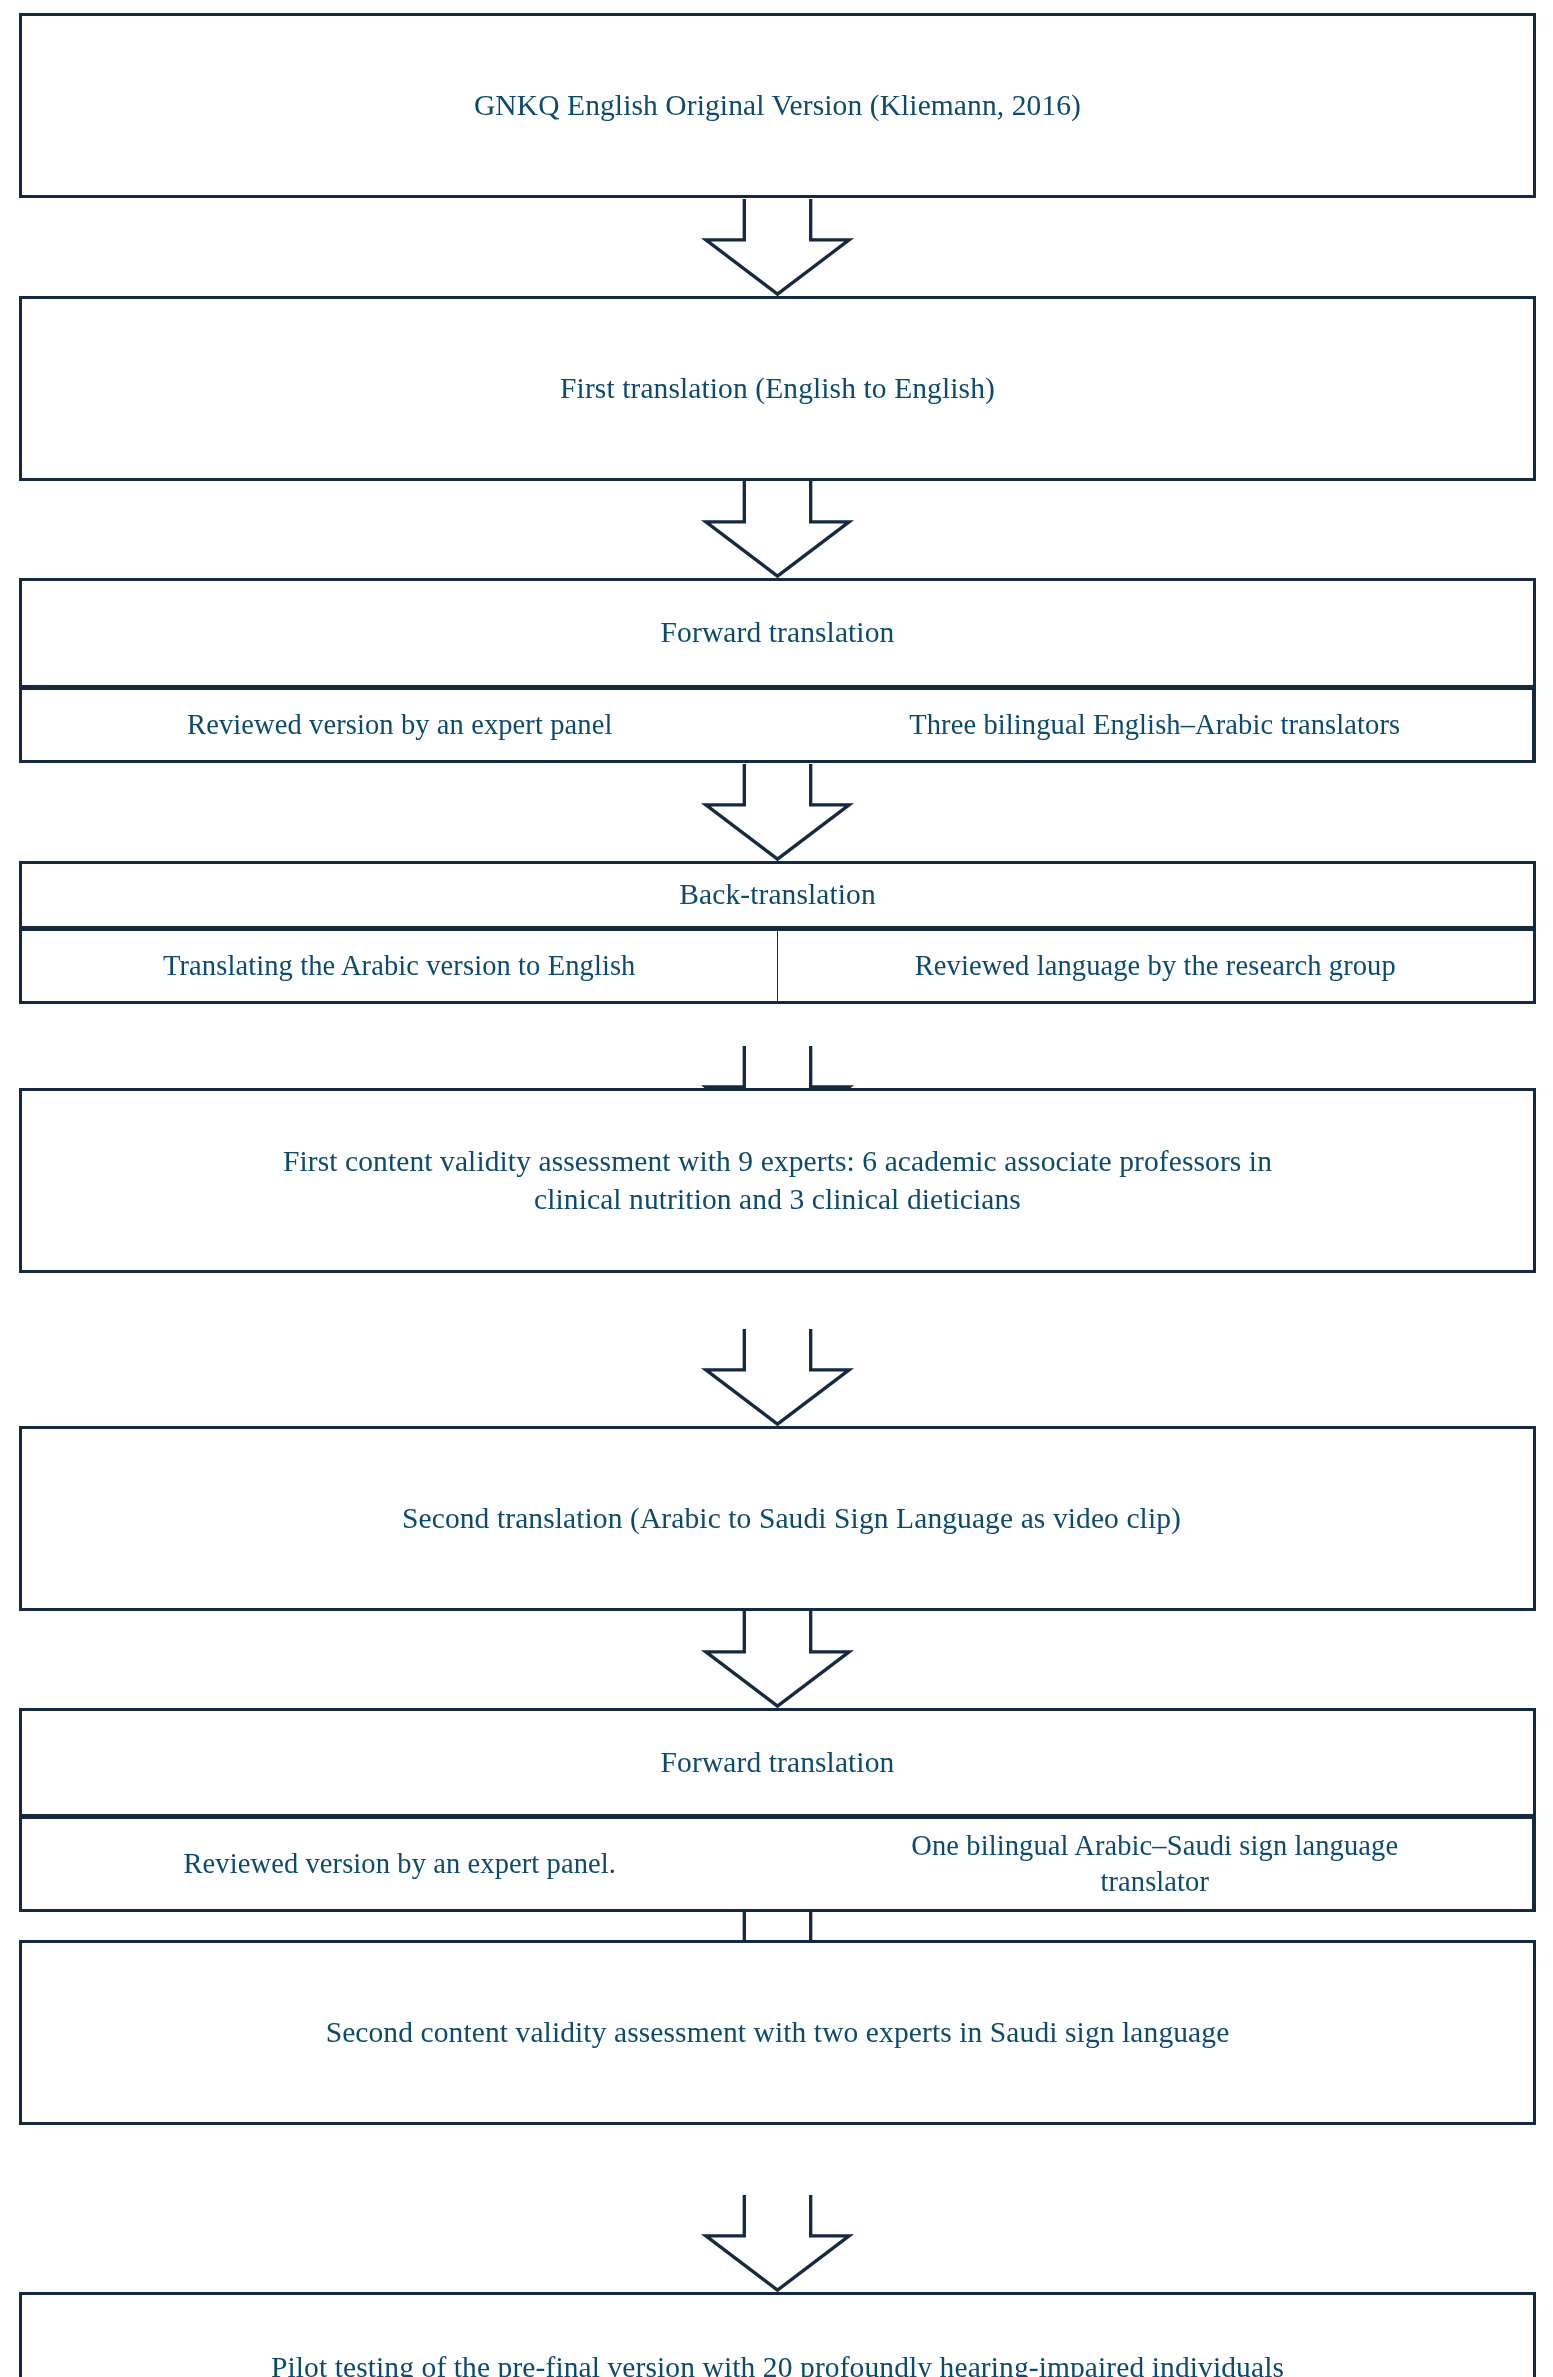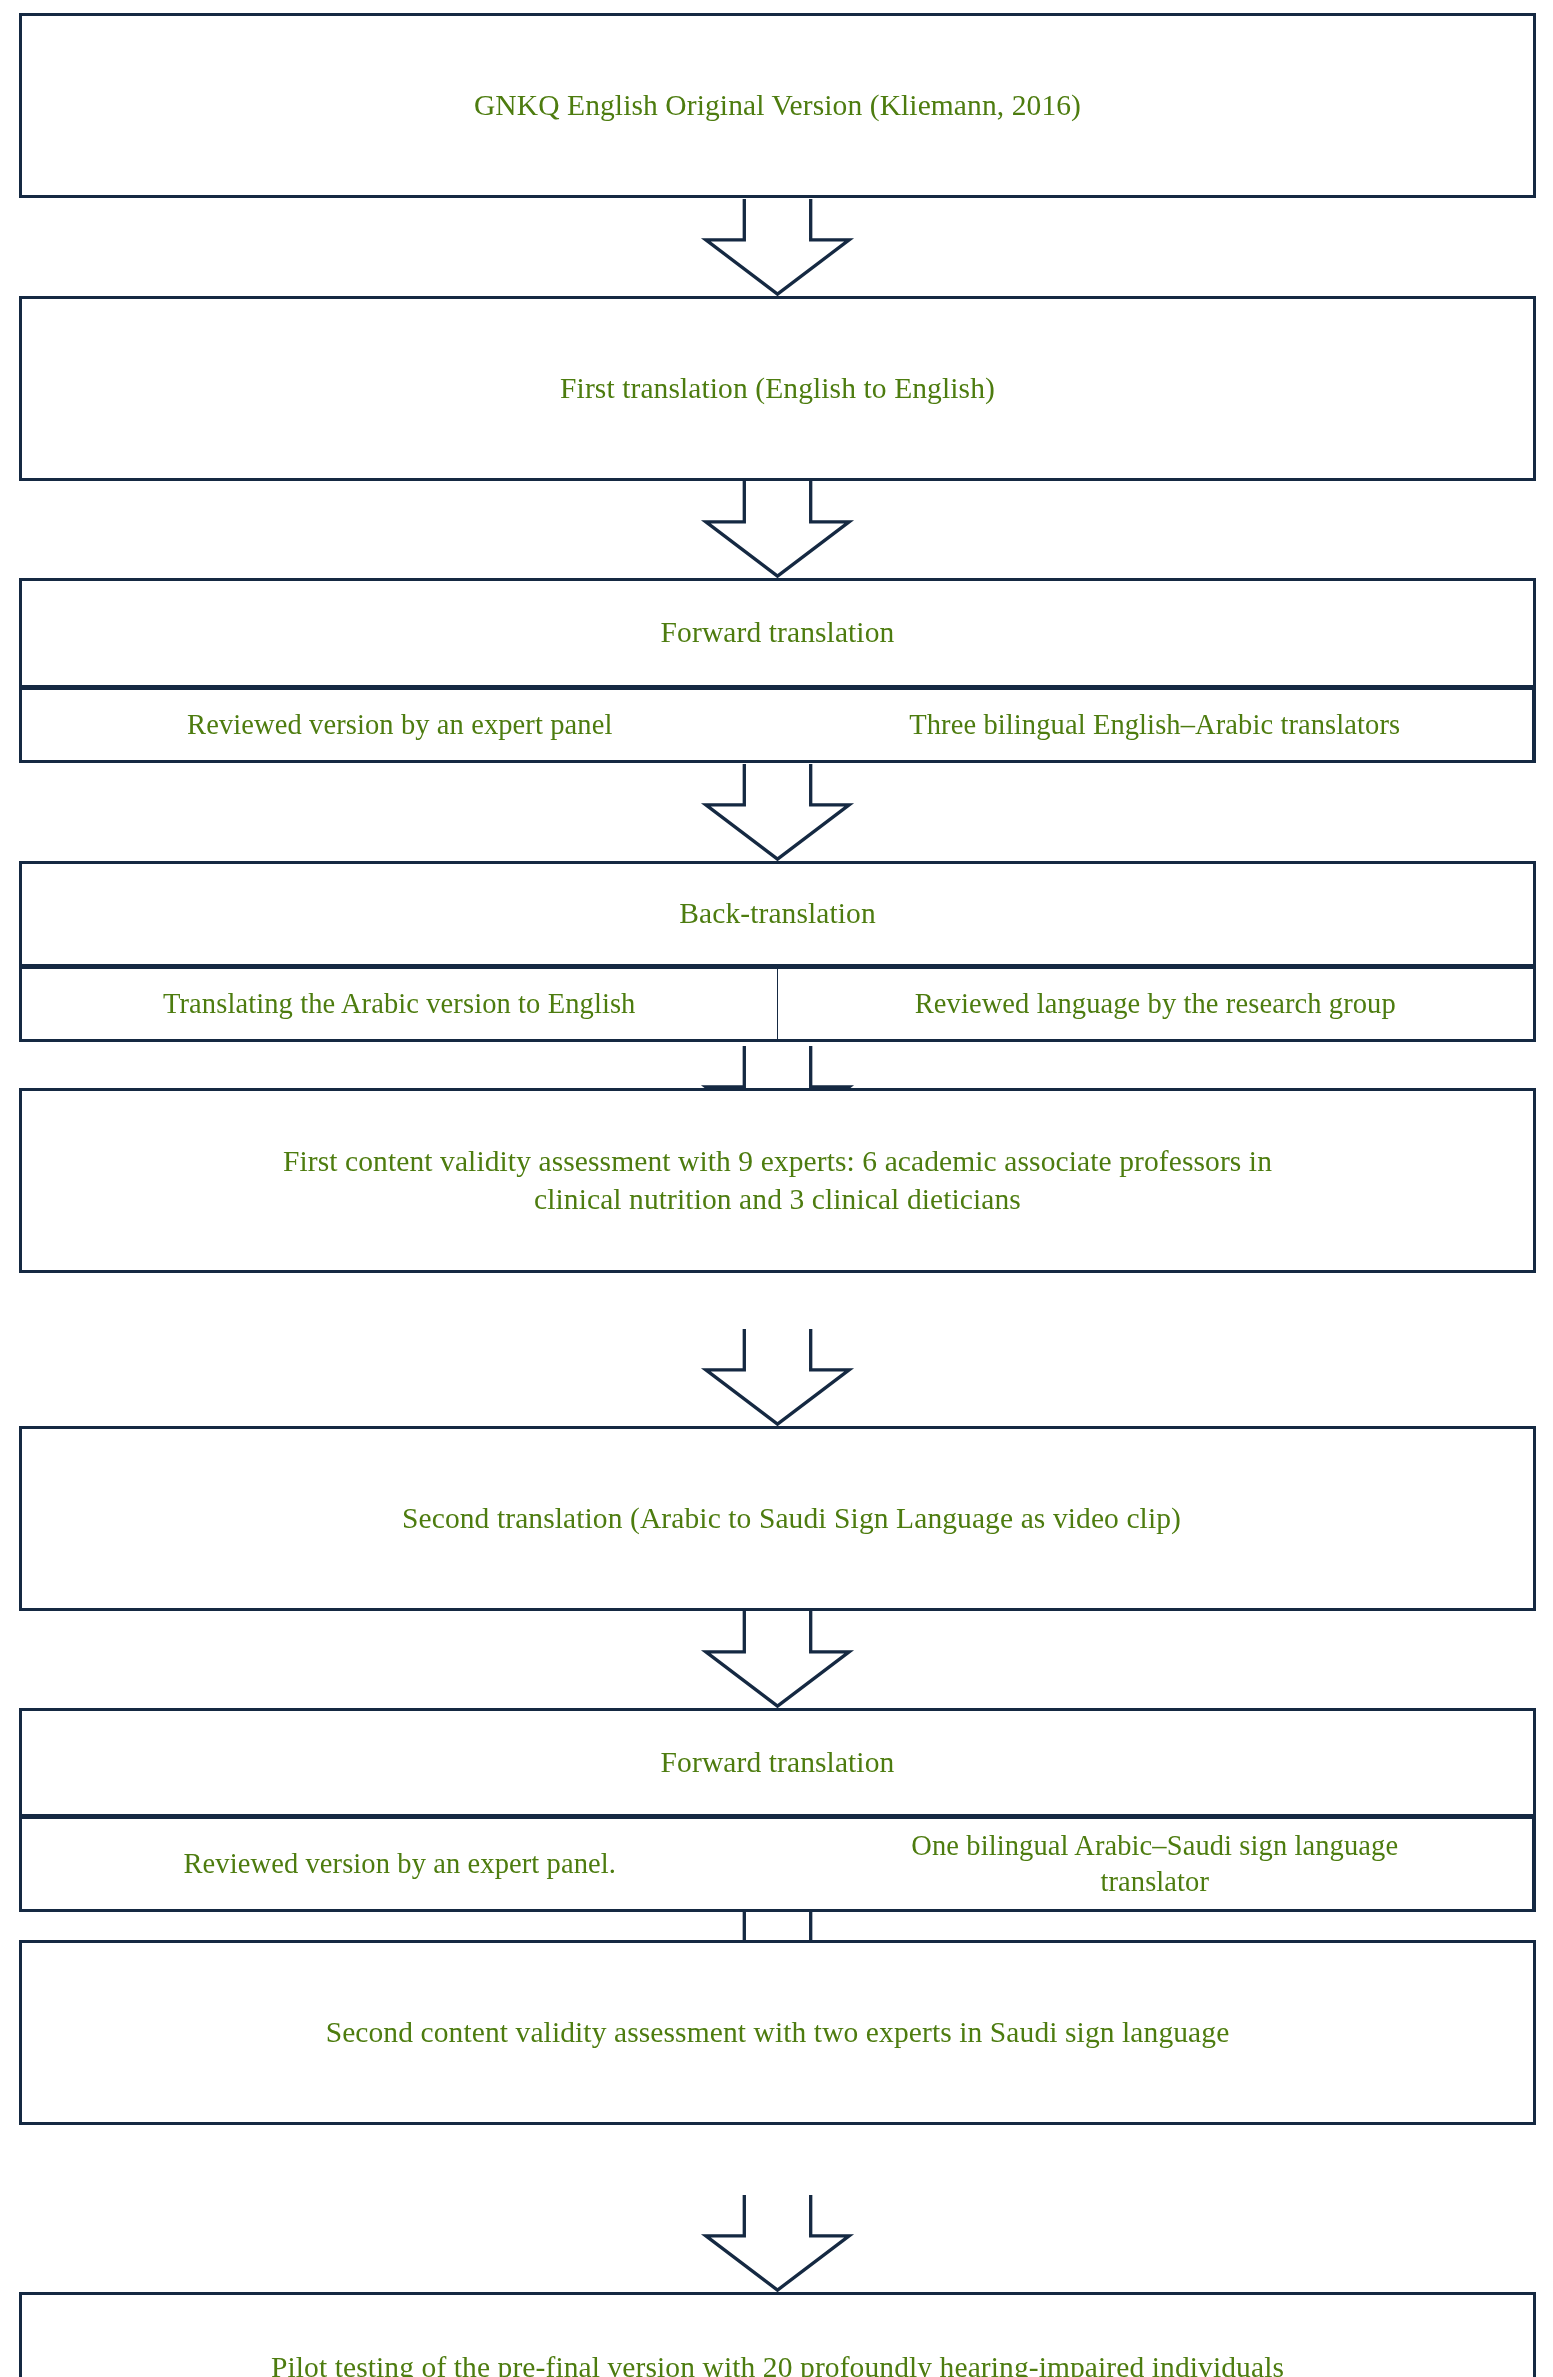--- a/index.html
+++ b/index.html
@@ -31,21 +31,21 @@
   }
   .node-main {
     flex: 1 1 auto;
     display: flex;
     align-items: center;
     justify-content: center;
     text-align: center;
     padding: 0 33px;
   }
   .node-text {
-    color: #4d7c0f;
+    color: #0c4a6e;
     font-size: 29.5px;
     line-height: 1.28;
     letter-spacing: 0.1px;
     white-space: pre-line;
     text-align: center;
   }
 
   
   .subrow {
     flex: 0 0 auto;
@@ -130,21 +130,21 @@
       </div>
     </div>
   </div>
 
   <div class="arrow" style="top:764px; height:97px;">
     <svg viewBox="0 0 310 204" preserveAspectRatio="none">
       <polyline points="85,0 85,86 4,86 155,200 306,86 225,86 225,0"></polyline>
     </svg>
   </div>
 
-  <div class="node" style="top:861px; height:181px;">
+  <div class="node" style="top:861px; height:143px;">
     <div class="node-main">
       <div class="node-text">Back-translation</div>
     </div>
     <div class="subrow" style="height:70px;">
       <div class="subcell left">
         <div class="node-text">Translating the Arabic version to English</div>
       </div>
       <div class="subcell right">
         <div class="node-text">Reviewed language by the research group</div>
       </div>

